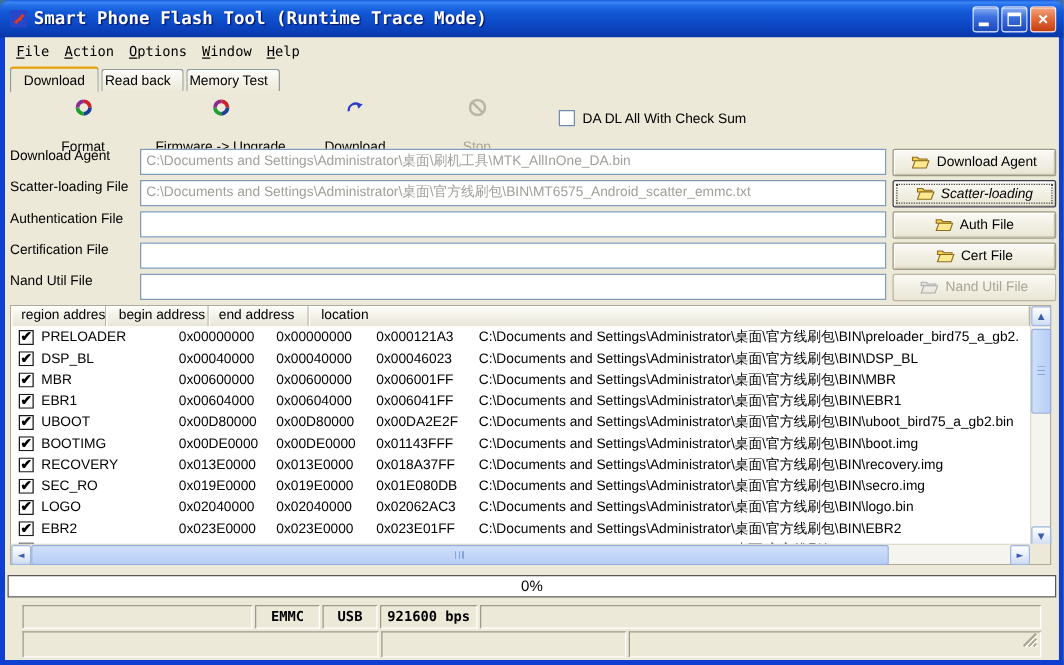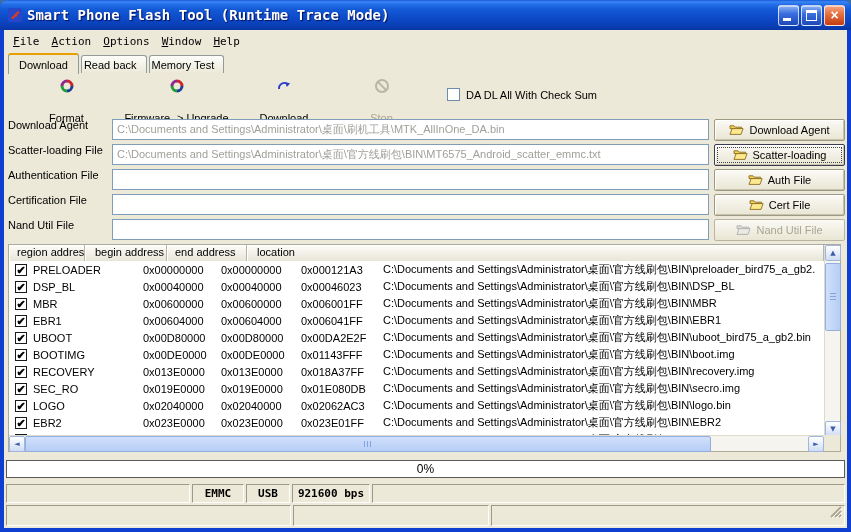--- a/index.html
+++ b/index.html
@@ -35,21 +35,21 @@
   .tool.disabled .tool-label{color:#a9a591;}
   .chkwrap{display:flex;align-items:center;gap:6px;margin-left:18px;align-self:center;margin-top:-6px;}
   .chk{width:13px;height:13px;background:#fff;border:1px solid #6f8cad;display:inline-block;}
   
   .fields{height:126px;padding-top:1px;}
   .field-row{height:25px;display:flex;align-items:flex-start;padding-left:4px;}
   .field-label{width:104px;font-size:11px;}
   .field-input{flex:1;height:21px;background:#fff;border:1px solid #7F9DB9;padding:0 4px;line-height:19px;color:#a0a09a;white-space:nowrap;overflow:hidden;margin-right:5px;}
   .xp-btn{width:131px;height:22px;margin-right:2px;display:flex;align-items:center;justify-content:center;gap:5px;font-family:"Liberation Sans",sans-serif;font-size:11px;color:#000;
     background:linear-gradient(#fbfaf5,#e9e6d4);border:1px solid #9d9a83;border-radius:2px;box-shadow:inset 1px 1px 0 #fff,inset -1px -1px 0 #c7c3ae;cursor:default;}
-  .xp-btn.focused{border:1px solid #3c3c50;outline:1px dotted #444;outline-offset:-4px;}
+  .xp-btn.focused{border:1px solid #3c3c50;outline:1px dotted #444;outline-offset:-4px;font-style:italic;}
   .xp-btn.disabled{color:#a9a591;box-shadow:none;border-color:#b9b5a2;}
   .xp-btn.disabled .folder{filter:grayscale(1);opacity:.5;}
   .folder{display:inline-flex;height:12px;}
   
   .table-region{position:relative;height:208px;margin:0 6px 0 4px;background:#fff;border:1px solid #aeab9c;}
   .thead{position:absolute;left:0;top:0;right:16px;height:16px;display:flex;background:#efede0;}
   .th{height:16px;line-height:15px;font-size:11px;border-right:1px solid #b8b5a1;box-shadow:inset 0 1px 0 #fff,inset 1px 0 0 #fff;background:linear-gradient(#fdfdf8,#e8e5d8);white-space:nowrap;overflow:hidden;}
   .c-name{width:126px;padding-left:14px;}
   .c-region{width:76px;padding-left:8px;}
   .c-begin{width:82px;padding-left:10px;}
@@ -69,21 +69,21 @@
   .vtrack{position:absolute;top:16px;bottom:16px;left:0;width:16px;}
   .vthumb{position:relative;margin:2px 0 0 0;width:16px;height:68px;background:linear-gradient(90deg,#cfe0fb,#b7cdf6);border:1px solid #93aee0;border-radius:2px;}
   .vthumb::after{content:"";position:absolute;left:4px;right:4px;top:50%;height:8px;margin-top:-4px;background:repeating-linear-gradient(180deg,#86a4dc 0 1px,transparent 1px 3px);}
   .htrack{flex:1;position:relative;height:16px;}
   .hthumb{position:absolute;left:0;top:0;width:686px;height:16px;background:linear-gradient(180deg,#cfe0fb,#b7cdf6);border:1px solid #93aee0;border-radius:2px;}
   .hthumb::after{content:"";position:absolute;top:4px;bottom:4px;left:50%;width:8px;margin-left:-4px;background:repeating-linear-gradient(90deg,#86a4dc 0 1px,transparent 1px 3px);}
   
   .spacer8{height:8px;} .spacer4{height:4px;}
   .progress-wrap{height:19px;padding:0 2px;}
   .progress{height:18px;background:#fff;border:1px solid #5a5a5a;text-align:center;font-size:12px;line-height:16px;}
-  .statusrow{display:flex;gap:2px;padding:1px 2px;}
+  .statusrow{display:flex;gap:2px;padding:1px 14px;}
   .statusrow.r1{height:21px;}
   .statusrow.r2{height:24px;}
   .sb-cell{height:19px;background:#ECE9D8;border:1px solid;border-color:#9d9a87 #fff #fff #9d9a87;font-family:"DejaVu Sans Mono",monospace;font-weight:bold;font-size:11px;text-align:center;line-height:17px;white-space:nowrap;overflow:hidden;position:relative;}
   .statusrow.r2 .sb-cell{height:21px;}
   .w1{width:184px;} .w2{width:52px;} .w3{width:44px;} .w4{width:78px;}
   .w5{width:285px;} .w6{width:196px;}
   .flexcell{flex:1;}
   .grip{position:absolute;right:2px;bottom:2px;}
 </style>
 </head>

